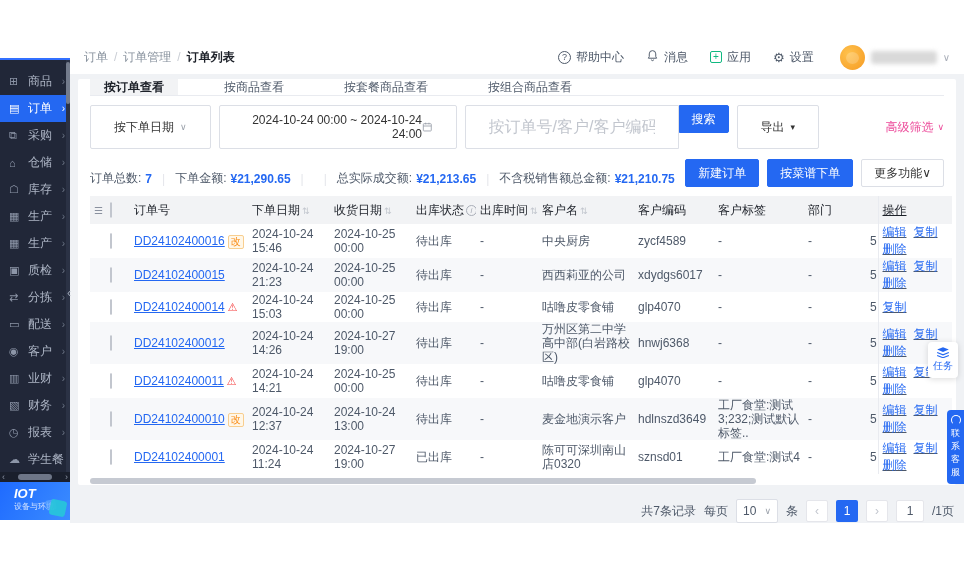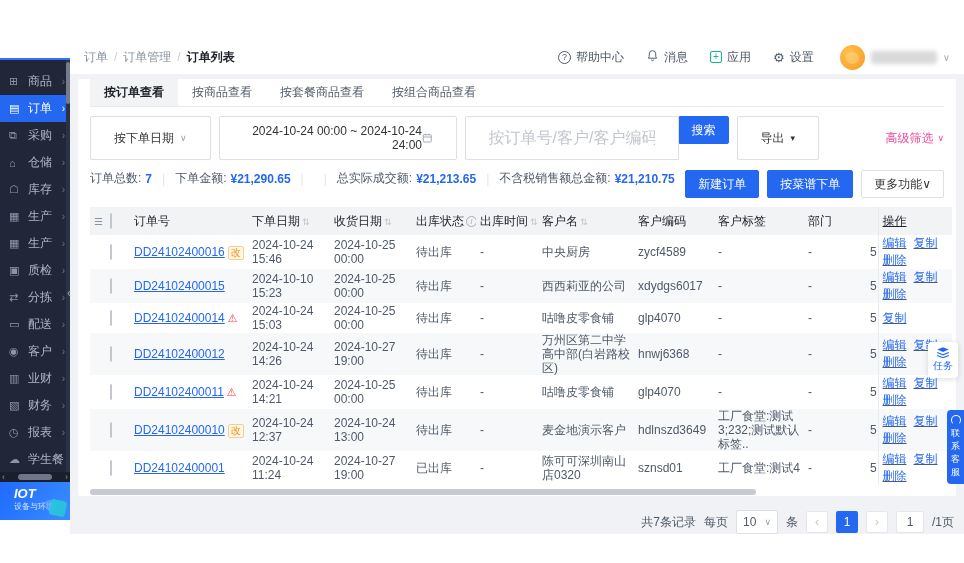--- a/index.html
+++ b/index.html
@@ -43,38 +43,38 @@
   .avatar { width:25px; height:25px; border-radius:50%; background:radial-gradient(circle at 35% 35%, #ffc24d, #f59a23); position:relative; overflow:hidden; }
   .avatar:after { content:""; position:absolute; left:6px; top:7px; width:13px; height:12px; background:#fff3; border-radius:50%; }
   .blur-name { width:66px; height:13px; background:#d9d9d9; border-radius:3px; filter:blur(2px); }
   .chev { color:#a9aeb8; font-size:10px; }
 
   
   .content { flex:1; background:#f0f2f5; padding:5px 8px 0 8px; position:relative; }
   .collapse-handle { position:absolute; left:-3px; top:212px; color:#98a1b0; font-size:12px; }
   .card { background:#fff; border-radius:2px; padding:0 12px 0 12px; }
 
-  .tabs { display:flex; border-bottom:1px solid #e9ebf0; height:28px; align-items:stretch; }
+  .tabs { display:flex; border-bottom:1px solid #e9ebf0; height:17px; align-items:stretch;gap:32px; }
   .tab { display:flex; align-items:center; padding:0 14px; font-size:12px; color:#4e5969; cursor:pointer; }
   .tab.active { background:#f2f3f5; color:#1d2129; font-weight:bold; }
 
   .filter-row { display:flex; align-items:center; gap:8px; padding:9px 0 8px 0; }
   .sel, .inp { height:44px; border:1px solid #dcdfe6; border-radius:2px; font-size:12px; color:#333; display:flex; align-items:center; padding:0 23px; background:#fff; }
   .sel .caret { margin-left:6px; color:#9aa0aa; font-size:9px; }
   .date-box { width:238px; justify-content:space-between; color:#333;text-align:right; }
   .search-wrap { display:flex; }
   .search-inp { width:214px; border-radius:2px 0 0 2px; }
   .search-inp input { border:none; outline:none; width:100%; font-size:16px; color:#333; font-family:inherit; }
   .search-inp input::placeholder { color:#c2c6ce; }
   .btn { height:28px; border-radius:2px; font-size:12px; display:inline-flex; align-items:center; justify-content:center; padding:0 12px; cursor:pointer; }
   .btn-primary { background:#2468f2; color:#fff; border:1px solid #2468f2; }
   .btn-plain { background:#fff; color:#333; border:1px solid #dcdfe6; }
   .adv { margin-left:auto; color:#ec4899; font-size:12px; display:flex; align-items:center; gap:4px; cursor:pointer; }
 
-  .summary-row { display:flex; align-items:flex-start; font-size:12px; padding:2px 0 9px 0; }
+  .summary-row { display:flex; align-items:flex-end; font-size:12px; padding:2px 0 9px 0; }
   .sum-item { display:flex; align-items:center; }
   .sum-label { color:#4e5969; }
   .sum-val { color:#2468f2; font-weight:bold; margin-left:4px; }
   .sum-sep { color:#e5e6eb; margin:0 10px; }
   .sum-btns { margin-left:auto; display:flex; gap:8px; }
 
   table.grid { border-collapse:collapse; table-layout:fixed; width:862px; font-size:12px; }
   .grid th { background:#f2f3f5; height:28px; font-weight:normal; color:#1d2129; text-align:left; padding:0 4px; white-space:nowrap; overflow:hidden; }
   .grid td { height:30px; padding:0 4px; color:#4e5969; overflow:hidden; }
   .grid tr.stripe td { background:#f7f8fa; }
@@ -368,21 +368,21 @@
                   <div class="cell-wrap">-</div>
                 </td>
                 <td>-</td>
                 <td class="sliver">5</td>
                 <td class="actions-td"><a class="act-link">编辑</a><a class="act-link">复制</a><a class="act-link">删除</a></td>
               </tr>
               <tr class="stripe">
                 <td></td>
                 <td><span class="cb"></span></td>
                 <td><a class="ord-link">DD24102400015</a></td>
-                <td>2024-10-10 15:23</td>
+                <td>2024-10-24 21:23</td>
                 <td>2024-10-25 00:00</td>
                 <td>待出库</td>
                 <td>-</td>
                 <td>
                   <div class="cell-wrap">西西莉亚的公司</div>
                 </td>
                 <td>xdydgs6017</td>
                 <td>
                   <div class="cell-wrap">-</div>
                 </td>

